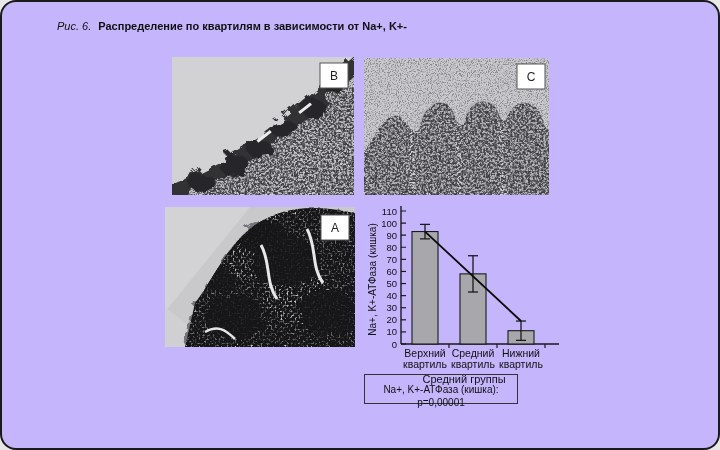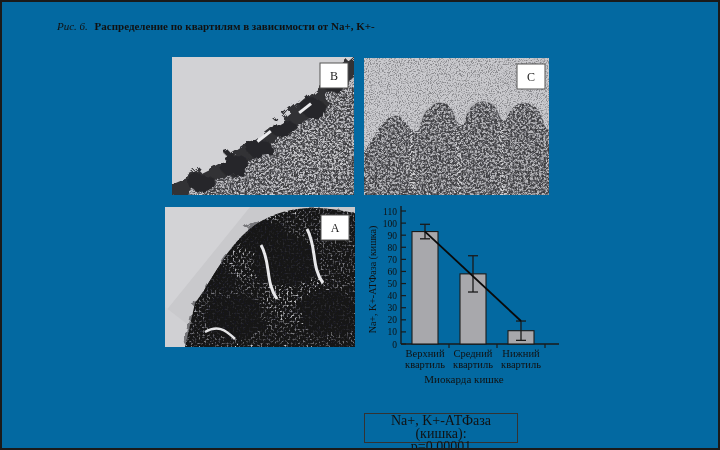--- a/index.html
+++ b/index.html
@@ -1,41 +1,41 @@
 <!DOCTYPE html>
 <html><head>
 <meta charset="utf-8">
 <style>
   html,body{margin:0;padding:0;background:#e8e8e8;}
   .figure{
-    position:relative; width:720px; height:450px; background:#0369a1;
-    border:2px solid #1a1a1a; border-radius:0; box-sizing:border-box;
-    font-family:Liberation Serif, serif; overflow:hidden;
+    position:relative; width:720px; height:450px; background:#c4b5fd;
+    border:2px solid #1a1a1a; border-radius:16px; box-sizing:border-box;
+    font-family:Liberation Sans, sans-serif; overflow:hidden;
   }
   .caption{position:absolute; left:55px; top:18px; font-size:11px; color:#111; white-space:nowrap;}
   .caption .fig-num{font-style:italic; font-weight:400;}
   .caption .fig-text{font-weight:700; margin-left:4px;}
 
   .panel{position:absolute; overflow:hidden;}
   .panel svg{display:block;}
   .panel-b{left:170px; top:55px; width:182px; height:138px;}
   .panel-c{left:362px; top:56px; width:185px; height:137px;}
   .panel-a{left:163px; top:205px; width:190px; height:140px;}
 
   .chart-title{position:absolute; left:377px; top:198px; width:190px; text-align:center;
     font-size:11px; color:#111; white-space:nowrap;}
   .y-label{position:absolute; left:301px; top:271px; width:140px; height:13px; text-align:center;
     font-size:10px; color:#111; transform:rotate(-90deg); white-space:nowrap;}
   .x-label{position:absolute; left:357px; top:371px; width:210px; text-align:center;
     font-size:11px; color:#111;}
   #chart-svg{position:absolute; left:357px; top:196px;}
 
-  .pbox{position:absolute; left:362px; top:411px; width:154px; height:30px;
+  .pbox{position:absolute; left:362px; top:372px; width:154px; height:30px;
     border:1px solid #333; box-sizing:border-box; text-align:center;
-    font-size:14px; line-height:13px; color:#111; padding-top:0;}
+    font-size:10px; line-height:13px; color:#111; padding-top:8px;}
 
   .legend{position:absolute; left:531px; top:390px; font-size:10.5px; color:#111;}
   .legend-row{display:flex; align-items:center; height:15px; margin-bottom:3px;}
   .legend-swatch{width:14px; height:13px; border:1px solid #333; margin-right:7px;}
   .legend-glyph{width:14px; margin-right:7px; display:flex; justify-content:center;}
 </style>
 </head>
 <body>
 
 <div class="figure">
@@ -192,21 +192,21 @@
       <line x1="157" y1="123.02727272727273" x2="167" y2="123.02727272727273" stroke="#1a1a1a" stroke-width="1.3"></line>
       <line x1="157" y1="142.37272727272727" x2="167" y2="142.37272727272727" stroke="#1a1a1a" stroke-width="1.3"></line>
       <line x1="66" y1="33.55454545454546" x2="162" y2="123.02727272727273" stroke="#0a0a0a" stroke-width="1.8"></line>
       <text x="66" y="159" font-size="10.5" fill="#111" text-anchor="middle">Верхний</text>
       <text x="66" y="170" font-size="10.5" fill="#111" text-anchor="middle">квартиль</text>
       <text x="114" y="159" font-size="10.5" fill="#111" text-anchor="middle">Средний</text>
       <text x="114" y="170" font-size="10.5" fill="#111" text-anchor="middle">квартиль</text>
       <text x="162" y="159" font-size="10.5" fill="#111" text-anchor="middle">Нижний</text>
       <text x="162" y="170" font-size="10.5" fill="#111" text-anchor="middle">квартиль</text>
     </svg>
-  <div class="x-label">Миокарда кишке</div>
+  <div class="x-label">Средний группы</div>
 
   <div class="pbox">
     <div>Na+, K+-АТФаза (кишка):</div>
     <div>p=0,00001</div>
   </div>
 
 
 </div>
 
 </body></html>

